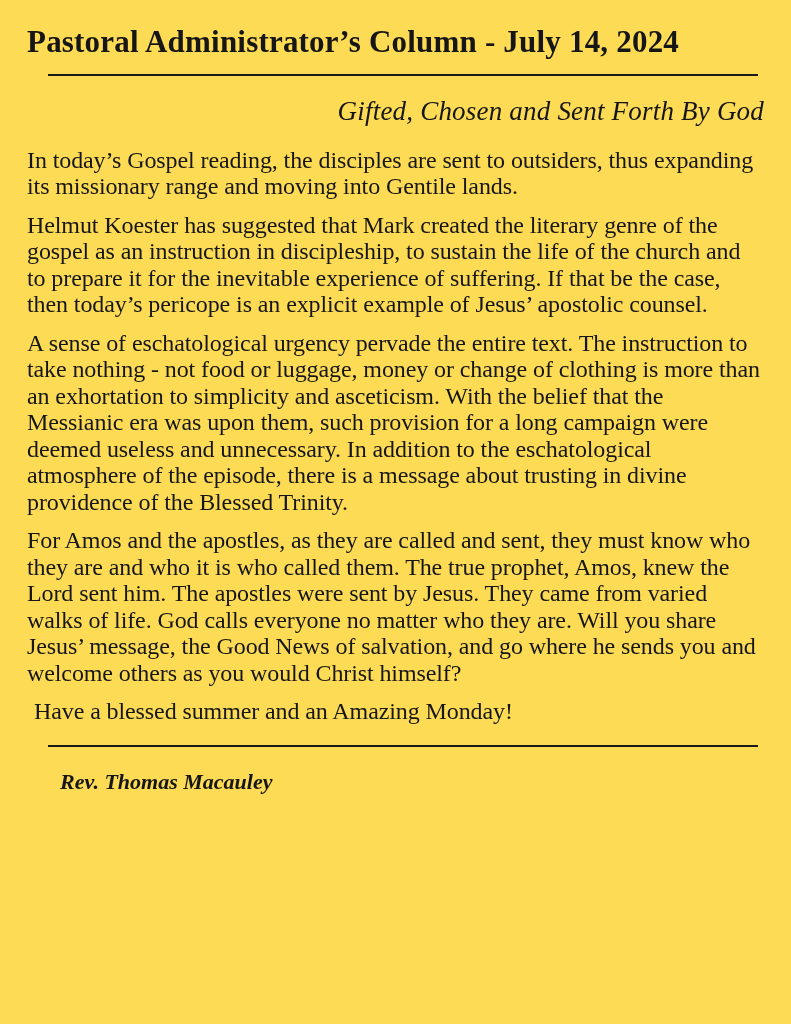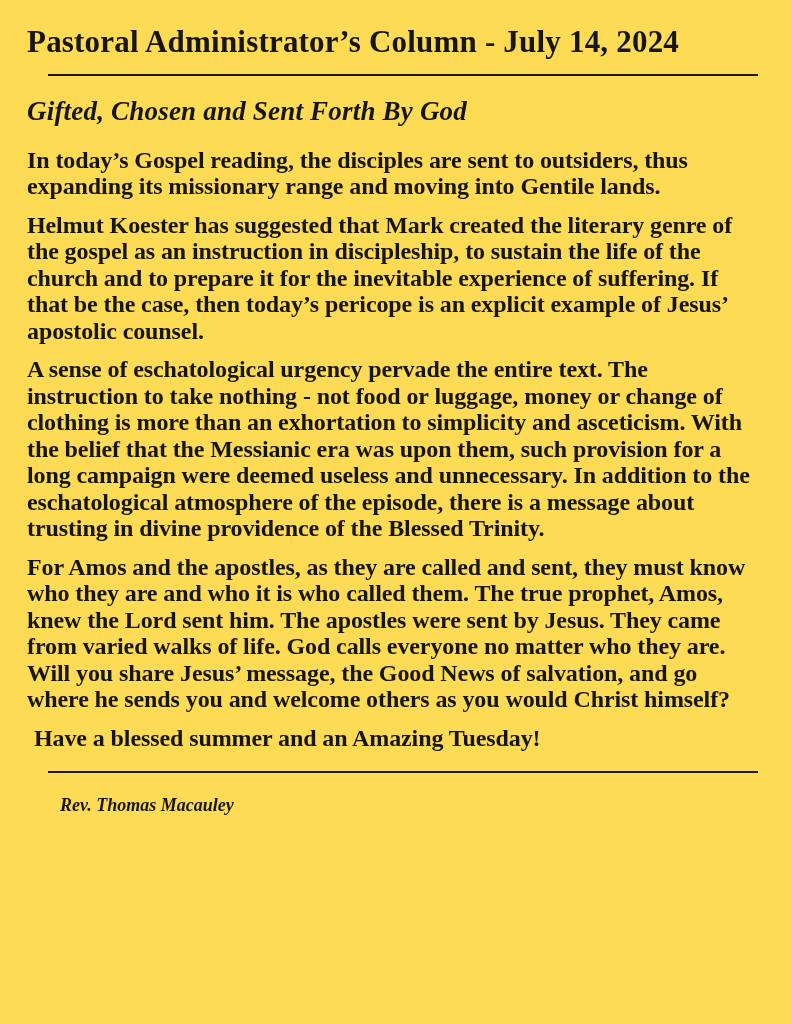--- a/index.html
+++ b/index.html
@@ -30,53 +30,52 @@
   .rule {
     border: none;
     border-top: 2px solid #1a1a1a;
     margin: 14px 6px 0 21px;
   }
   .rule-bottom {
     margin-top: 20px;
   }
   .subtitle {
     margin: 20px 0 8px 0;
-    text-align: left;
+    text-align: right;
     font-size: 27px;
-    font-weight: 700;
+    font-weight: 400;
     font-style: italic;
     letter-spacing: 0.2px;
   }
   .para {
     margin: 0 0 12px 0;
     font-size: 24px;
     line-height: 26.5px;
     letter-spacing: -0.1px;
-    font-weight: bold;
   }
   .para.first {
     margin-top: 20px;
   }
   .para.indent {
     padding-left: 7px;
   }
   .signature {
     margin: 22px 0 0 33px;
-    font-size: 18px;
+    font-size: 22px;
     font-weight: 700;
     font-style: italic;
   }
 </style>
 </head>
 <body style="background: rgb(253, 219, 85);">
 
 <div class="page" style="color: rgb(22, 22, 22);">
   <h1 class="title">Pastoral Administrator’s Column - July 14, 2024</h1>
   <hr class="rule">
   <h2 class="subtitle">Gifted, Chosen and Sent Forth By God</h2>
   <p class="para first">In today’s Gospel reading, the disciples are sent to outsiders, thus expanding its missionary range and moving into Gentile lands.</p>
   <p class="para">Helmut Koester has suggested that Mark created the literary genre of the gospel as an instruction in discipleship, to sustain the life of the church and to prepare it for the inevitable experience of suffering. If that be the case, then today’s pericope is an explicit example of Jesus’ apostolic counsel.</p>
   <p class="para">A sense of eschatological urgency pervade the entire text. The instruction to take nothing - not food or luggage, money or change of clothing is more than an exhortation to simplicity and asceticism. With the belief that the Messianic era was upon them, such provision for a long campaign were deemed useless and unnecessary. In addition to the eschatological atmosphere of the episode, there is a message about trusting in divine providence of the Blessed Trinity.</p>
   <p class="para">For Amos and the apostles, as they are called and sent, they must know who they are and who it is who called them. The true prophet, Amos, knew the Lord sent him. The apostles were sent by Jesus. They came from varied walks of life. God calls everyone no matter who they are. Will you share Jesus’ message, the Good News of salvation, and go where he sends you and welcome others as you would Christ himself?</p>
-  <p class="para indent">Have a blessed summer and an Amazing Tuesday!</p>
+  <p class="para indent">Have a blessed summer and an Amazing Monday!</p>
   <hr class="rule rule-bottom">
   <div class="signature">Rev. Thomas Macauley</div>
 </div>
 
 </body></html>

